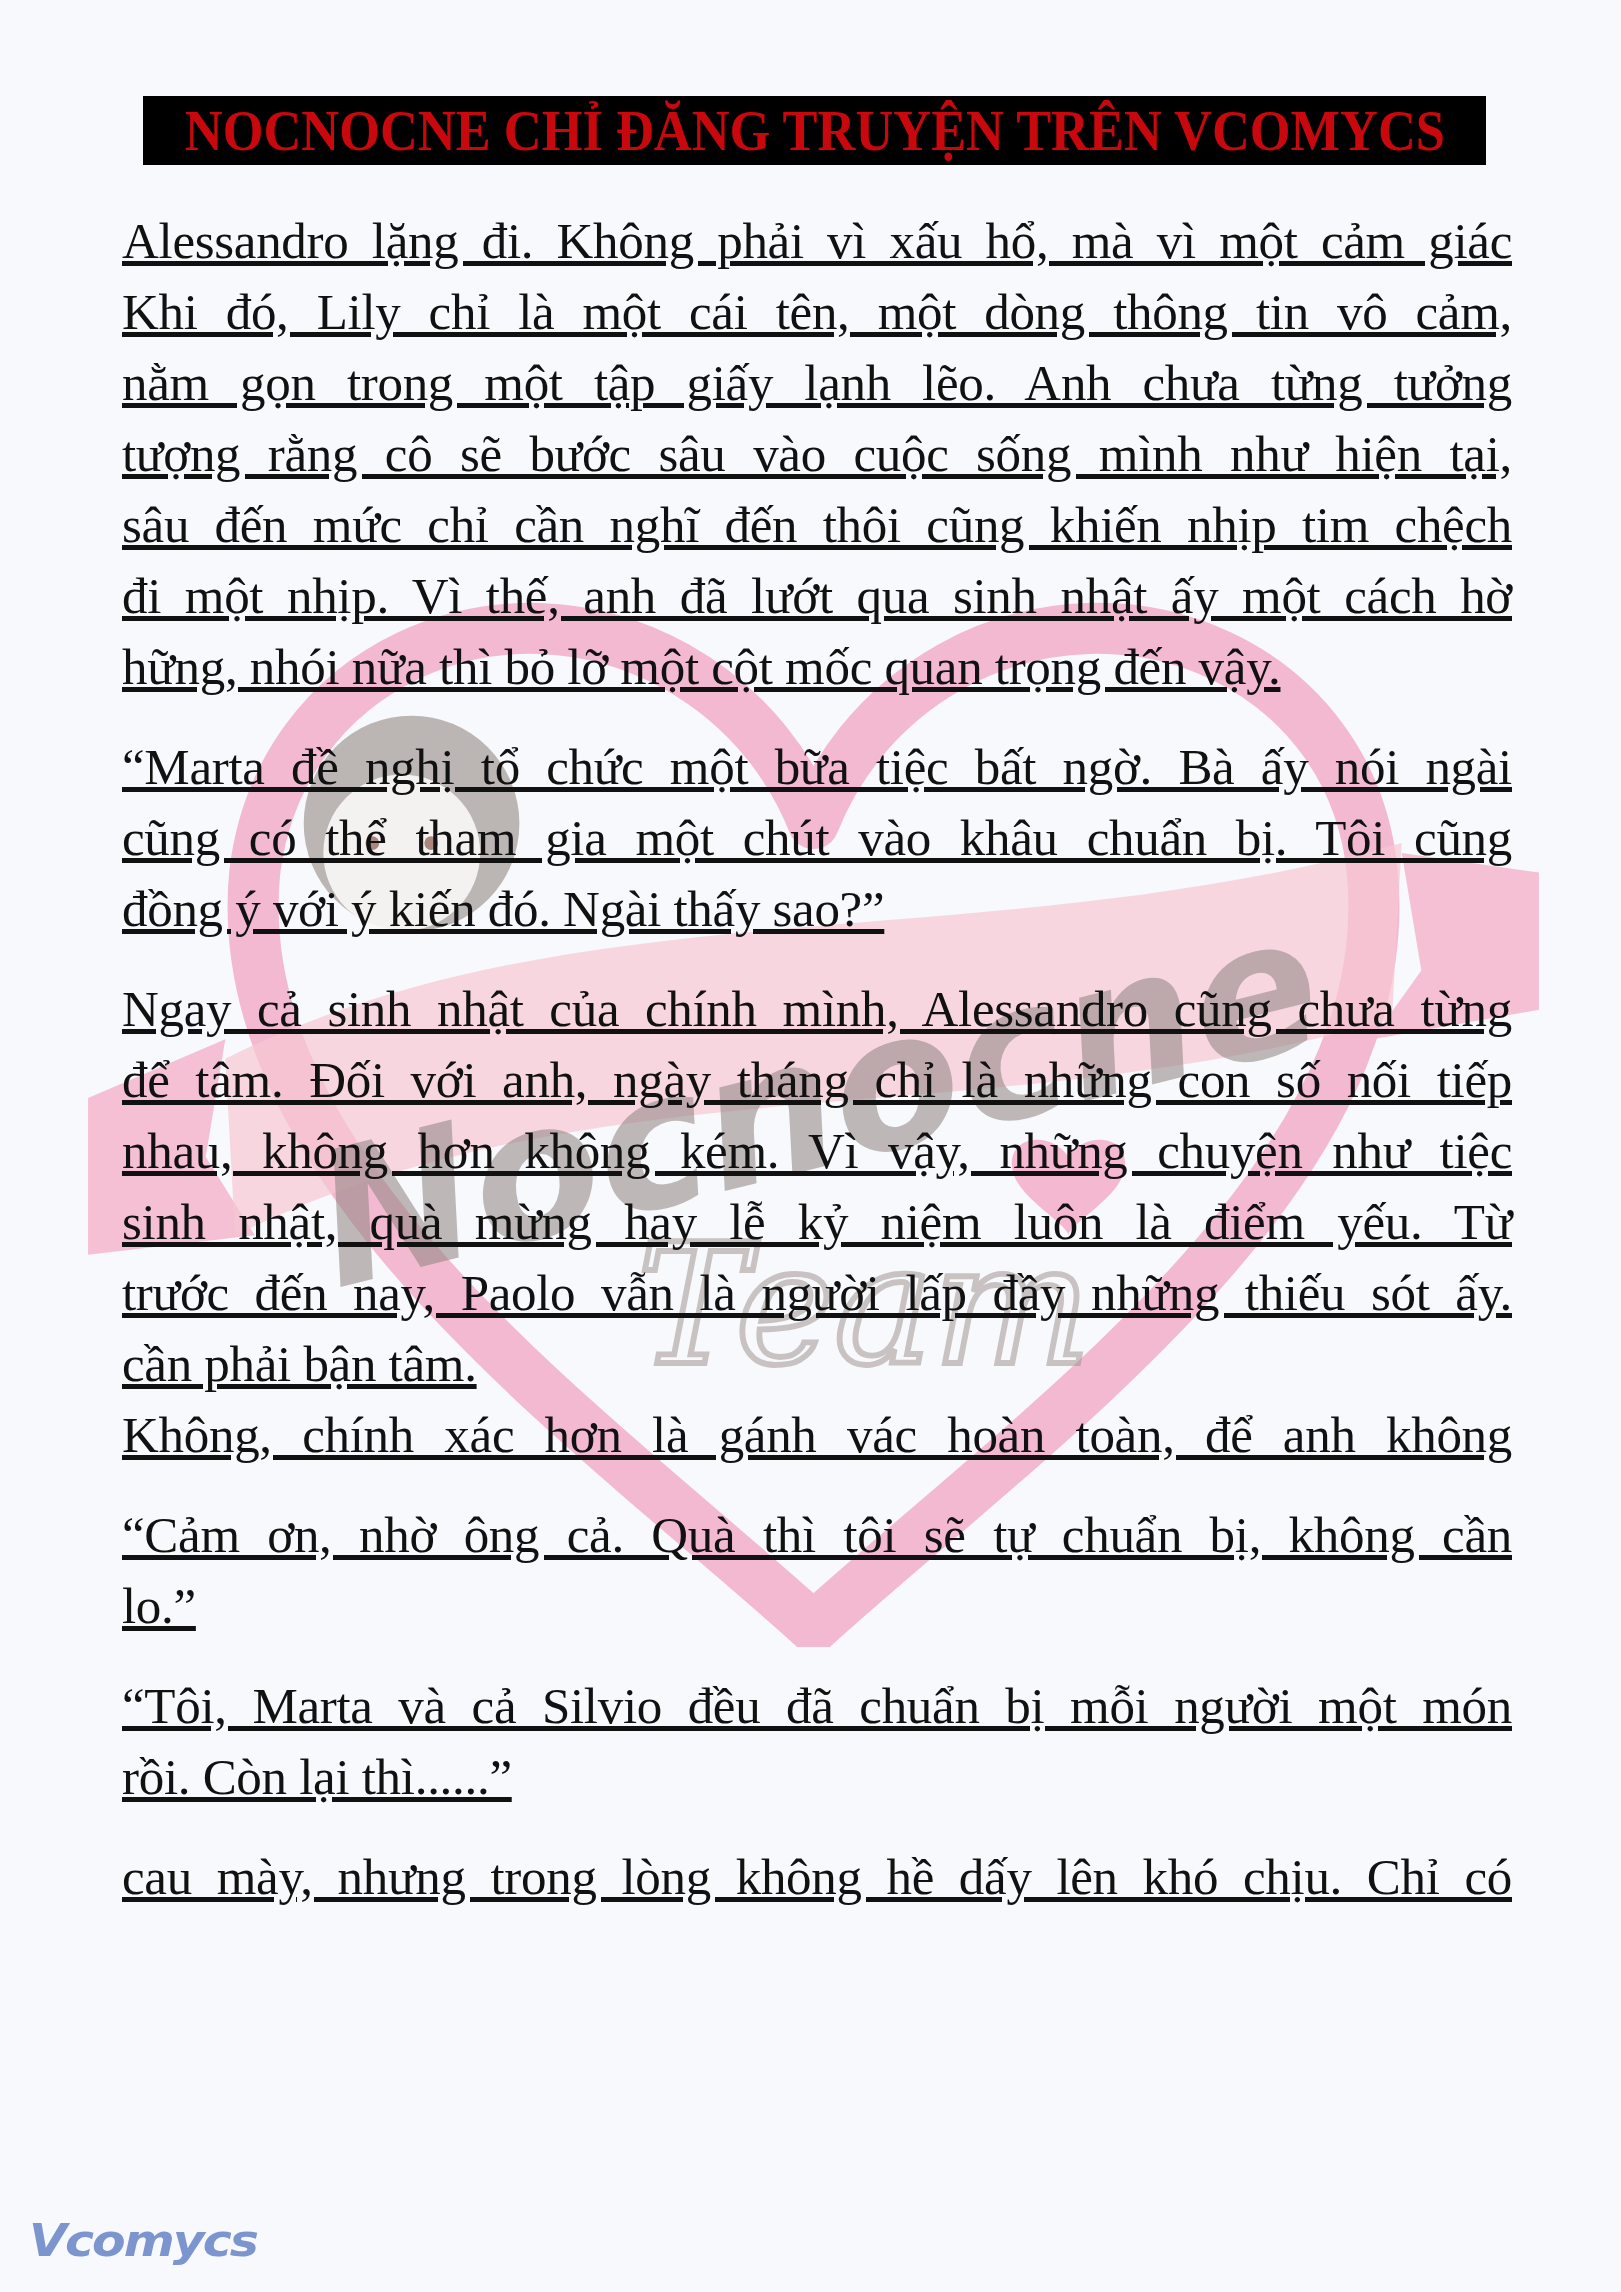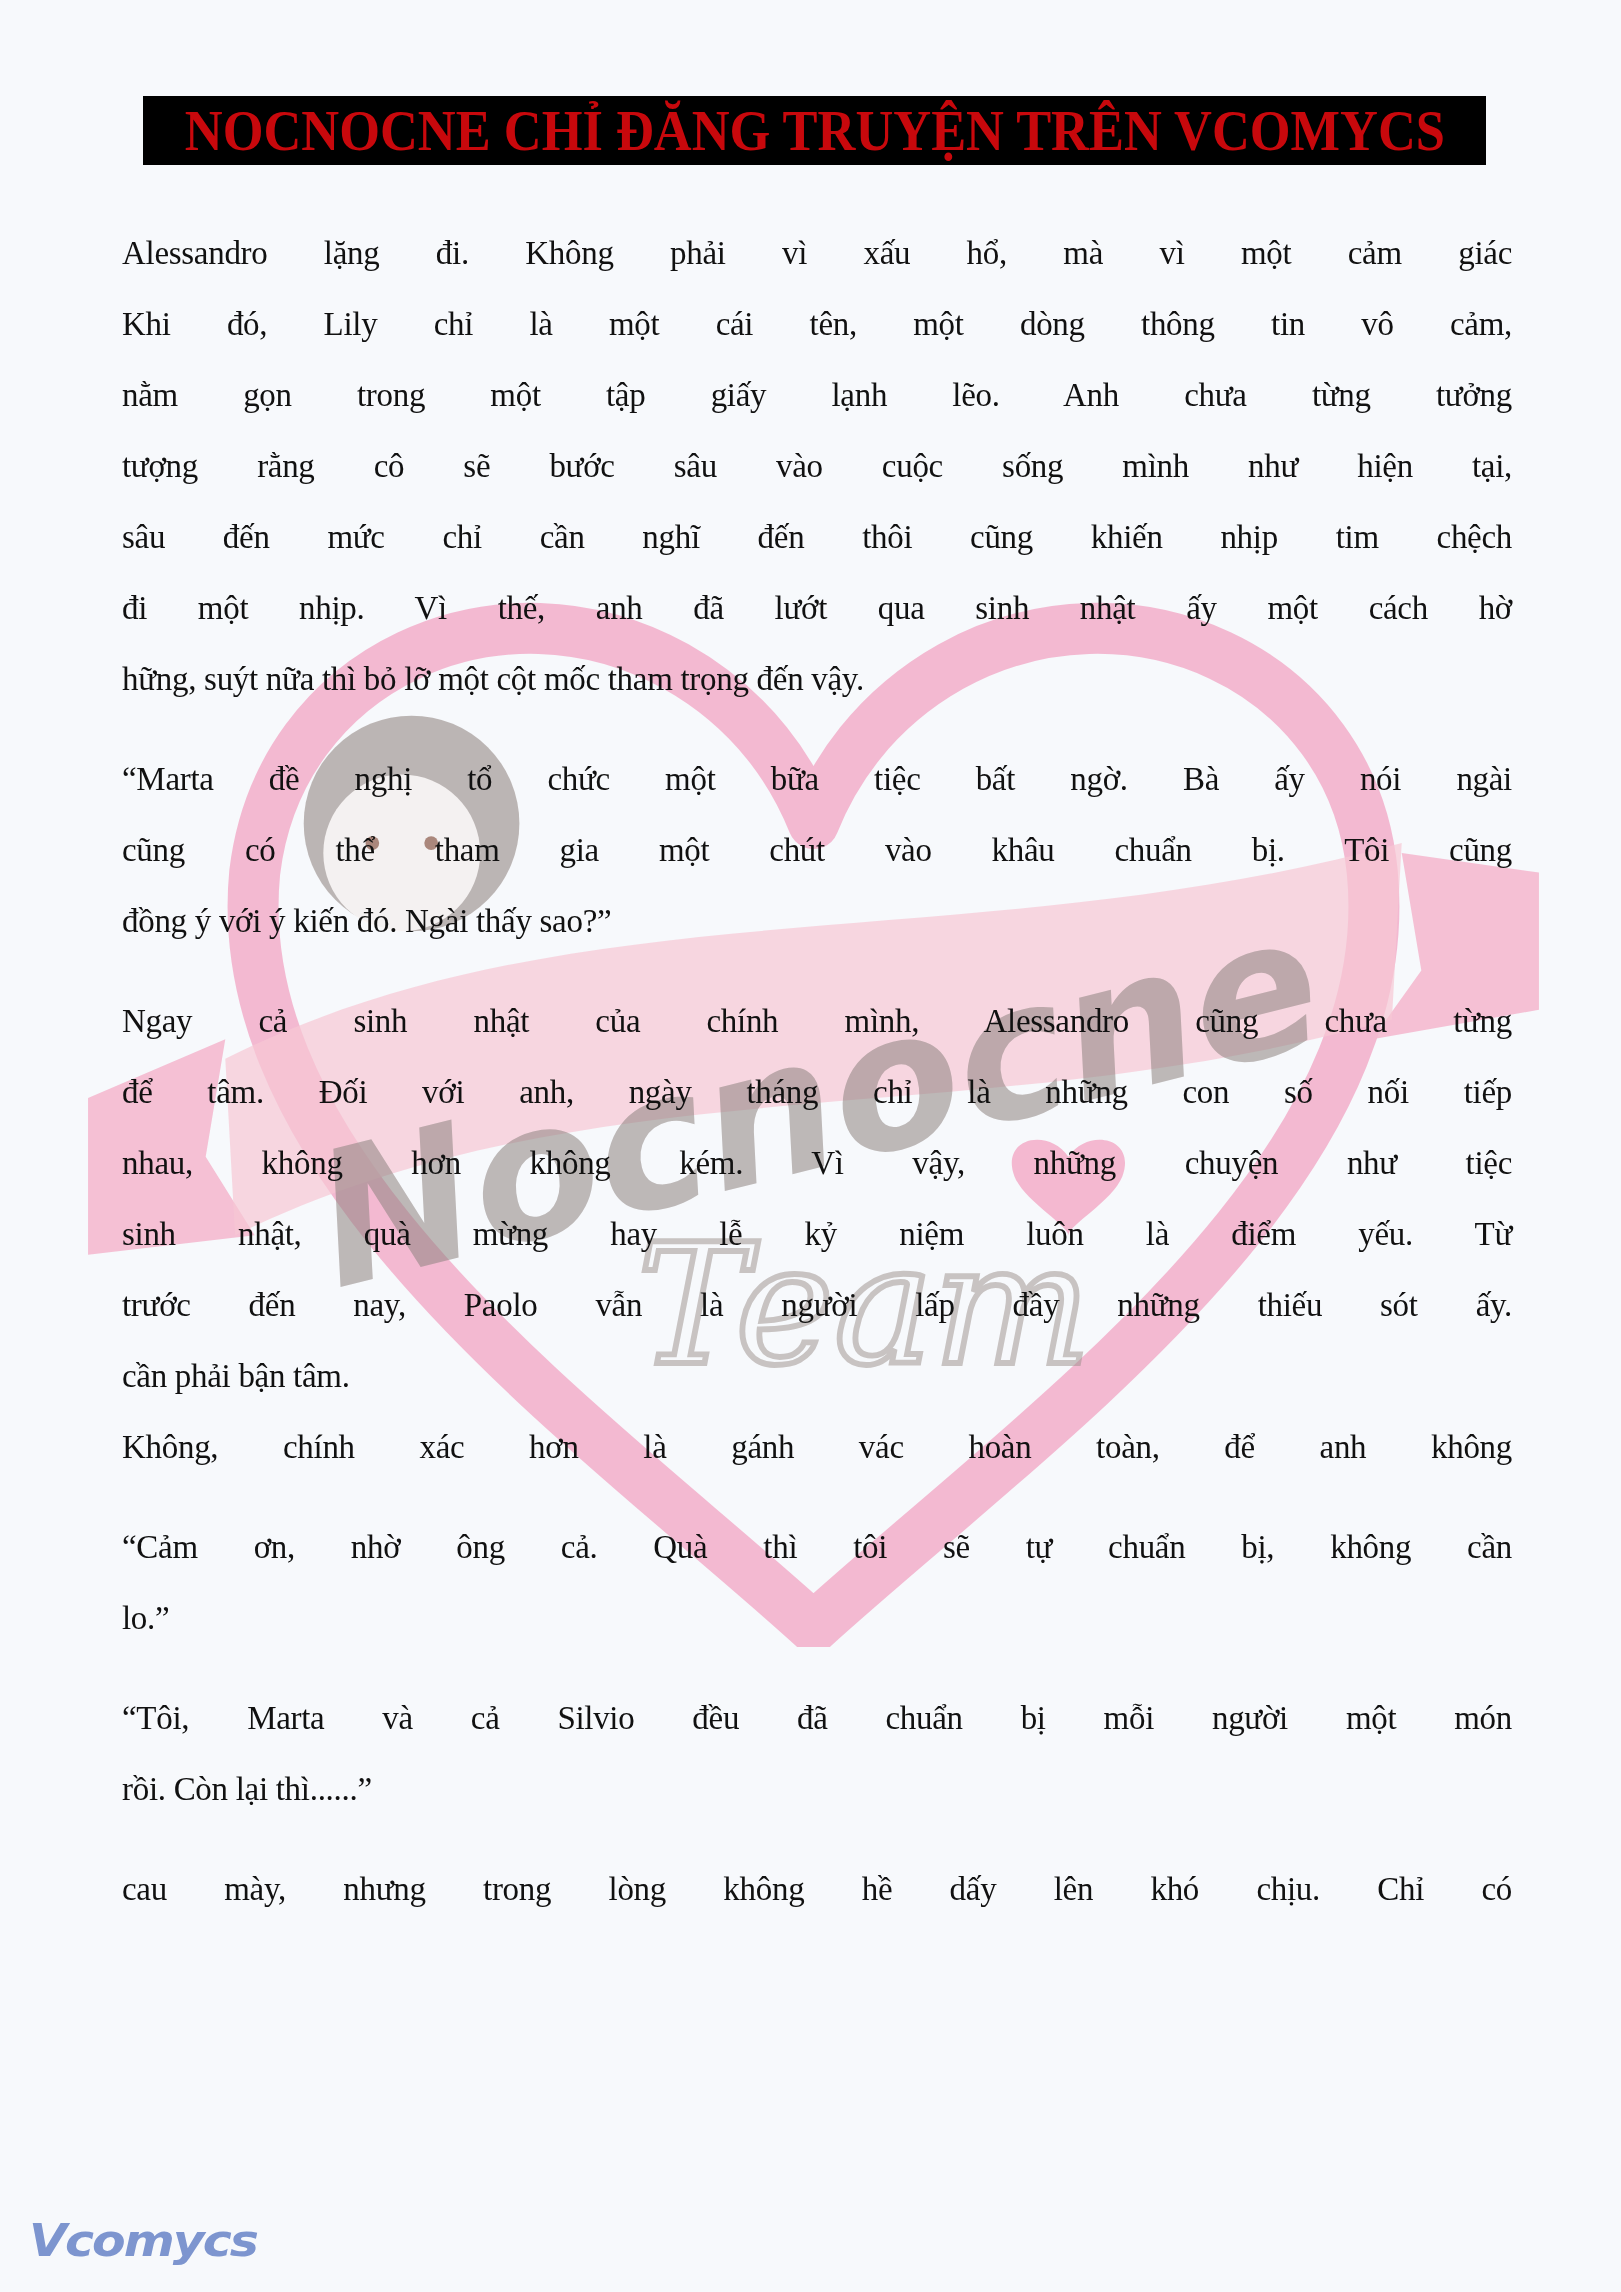--- a/index.html
+++ b/index.html
@@ -48,26 +48,27 @@
       transform: scaleX(0.92);
       white-space: nowrap;
     }
     .content {
       position: absolute;
       left: 122px;
       top: 202px;
       width: 1390px;
     }
     .para {
-      margin: 16px 0 29px 0;
-      font-size: 33px;
+      margin: 4px 0 29px 0;
+      font-size: 51px;
       line-height: 71px;
       text-align: justify;
       text-align-last: left;
       letter-spacing: -0.3px;
+      text-decoration: underline;
     }
     .para .line {
       display: block;
       text-align: justify;
       text-align-last: justify;
       white-space: nowrap;
     }
     .para .line.last {
       text-align-last: left;
     }
@@ -117,21 +118,21 @@
   </div>
 
   <div class="content">
     <p class="para">
       <span class="line">Alessandro lặng đi. Không phải vì xấu hổ, mà vì một cảm giác</span>
       <span class="line">Khi đó, Lily chỉ là một cái tên, một dòng thông tin vô cảm,</span>
       <span class="line">nằm gọn trong một tập giấy lạnh lẽo. Anh chưa từng tưởng</span>
       <span class="line">tượng rằng cô sẽ bước sâu vào cuộc sống mình như hiện tại,</span>
       <span class="line">sâu đến mức chỉ cần nghĩ đến thôi cũng khiến nhịp tim chệch</span>
       <span class="line">đi một nhịp. Vì thế, anh đã lướt qua sinh nhật ấy một cách hờ</span>
-      <span class="line last">hững, suýt nữa thì bỏ lỡ một cột mốc tham trọng đến vậy.</span>
+      <span class="line last">hững, nhói nữa thì bỏ lỡ một cột mốc quan trọng đến vậy.</span>
     </p>
     <p class="para">
       <span class="line">“Marta đề nghị tổ chức một bữa tiệc bất ngờ. Bà ấy nói ngài</span>
       <span class="line">cũng có thể tham gia một chút vào khâu chuẩn bị. Tôi cũng</span>
       <span class="line last">đồng ý với ý kiến đó. Ngài thấy sao?”</span>
     </p>
     <p class="para">
       <span class="line">Ngay cả sinh nhật của chính mình, Alessandro cũng chưa từng</span>
       <span class="line">để tâm. Đối với anh, ngày tháng chỉ là những con số nối tiếp</span>
       <span class="line">nhau, không hơn không kém. Vì vậy, những chuyện như tiệc</span>

